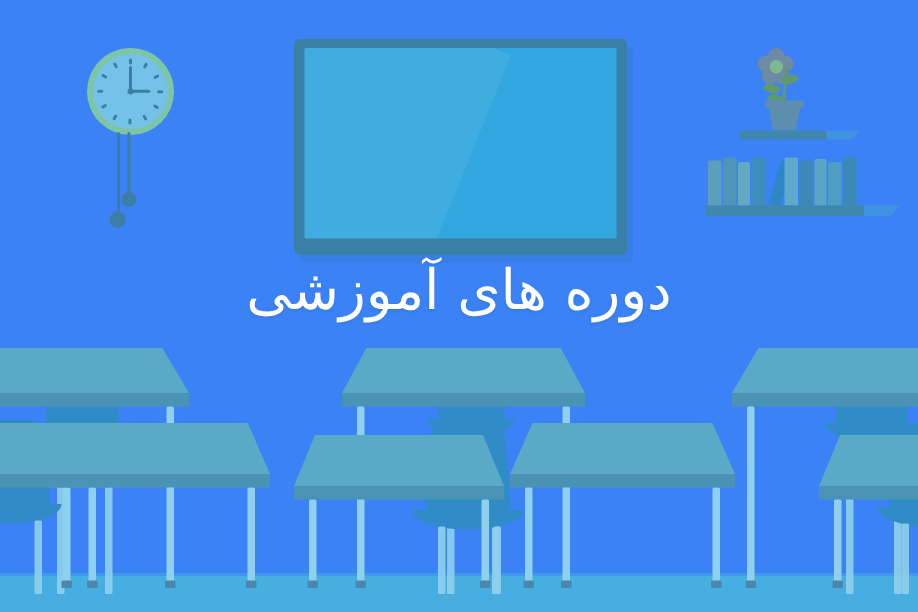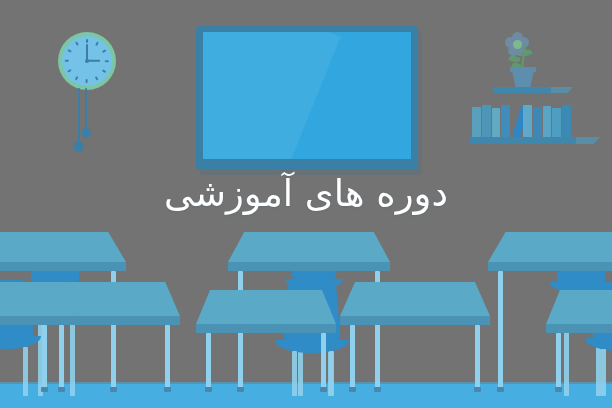--- a/index.html
+++ b/index.html
@@ -2,21 +2,21 @@
 <html><head>
 <meta charset="utf-8">
 <style>
   html,body{margin:0;padding:0;background:#fff;}
   body{font-family:"DejaVu Sans","Liberation Sans",sans-serif;}
 
   #scene{
     position:relative;
     width:612px;height:408px;
     overflow:hidden;
-    background:#737373;
+    background:#3b82f6;
   }
 
   
   .floor{
     position:absolute;left:0;right:0;bottom:0;height:24px;
     background:#46aee0;
   }
   .floor-line{
     position:absolute;left:0;right:0;bottom:24px;height:2px;
     background:#46ade0;opacity:.55;

